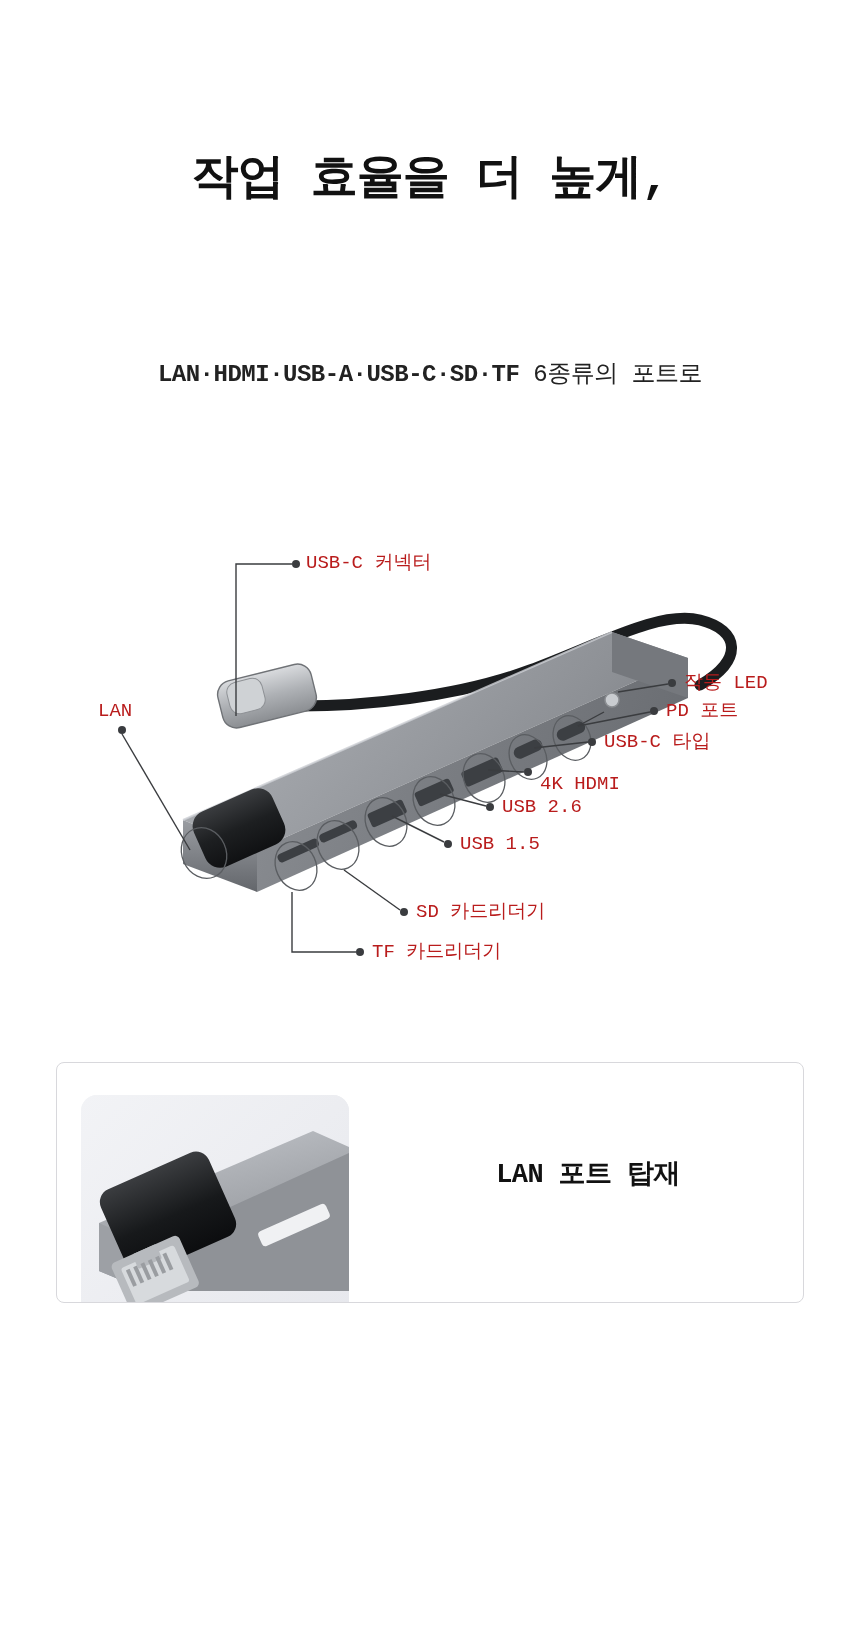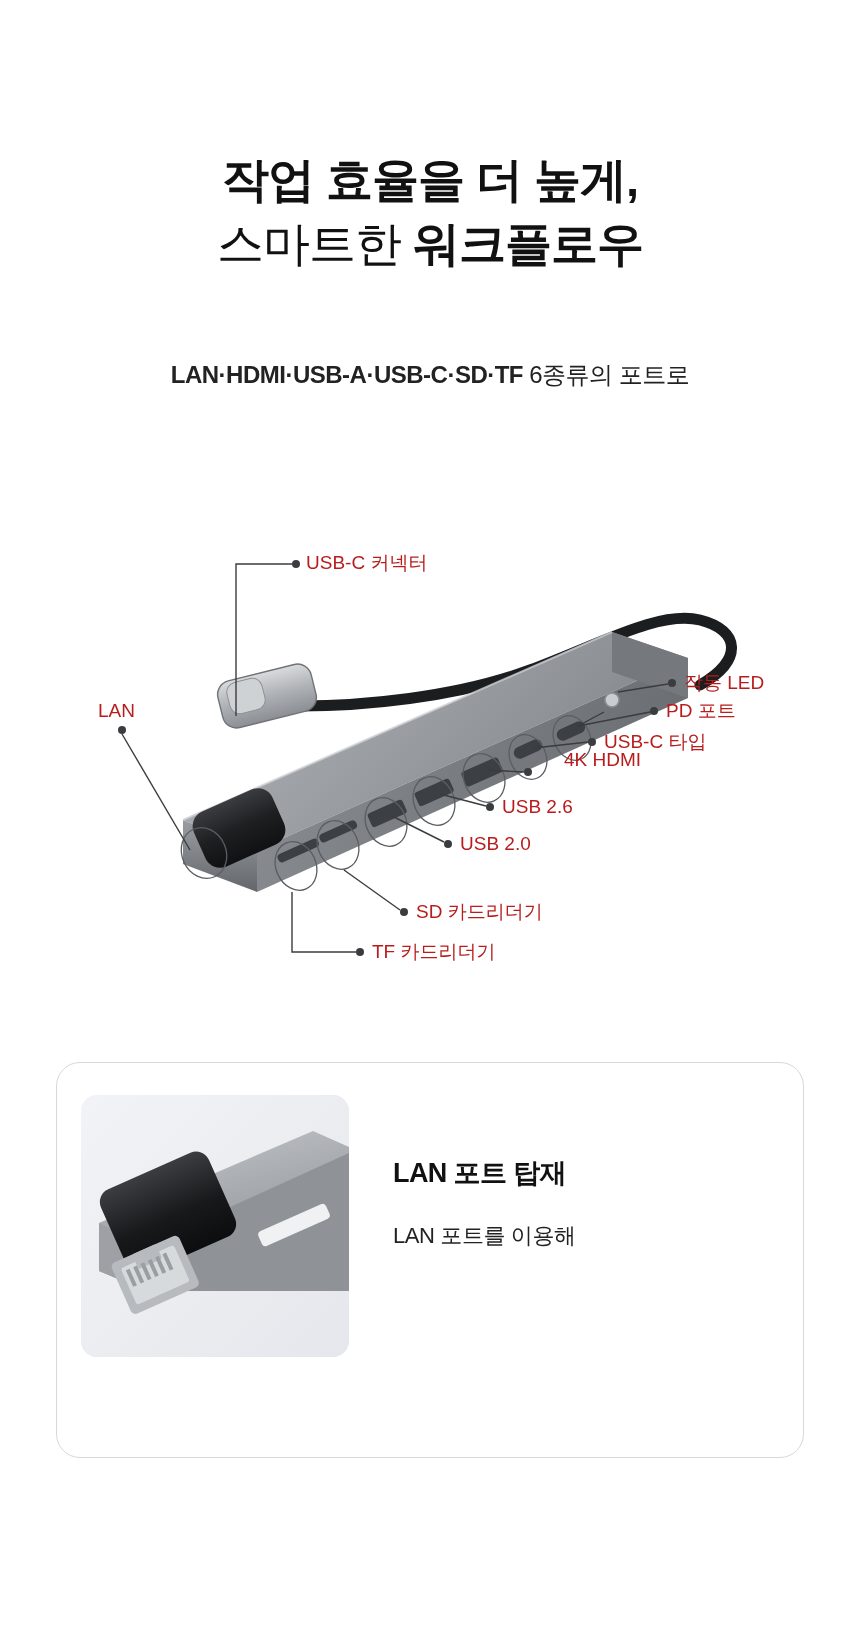--- a/index.html
+++ b/index.html
@@ -9,20 +9,21 @@
     background: #ffffff;
     font-family: "Liberation Sans", sans-serif;
     color: #1b1b1b;
     overflow: hidden;
   }
   .page {
     position: relative;
     width: 860px;
     height: 1641px;
     background: #ffffff;
+    font-family: Liberation Mono, monospace;
   }
 
   
   .headline {
     position: absolute;
     top: 148px;
     left: 0;
     width: 860px;
     text-align: center;
   }
@@ -69,25 +70,26 @@
     color: #b91c1c;
     white-space: nowrap;
   }
 
   
   .card {
     position: absolute;
     left: 56px;
     top: 1062px;
     width: 748px;
-    height: 396px;
+    height: 241px;
     border: 1px solid #d8d8dc;
-    border-radius: 24px;
+    border-radius: 8px;
     background: #ffffff;
     overflow: hidden;
+    text-align: center;
   }
   .card-photo {
     position: absolute;
     left: 24px;
     top: 32px;
     width: 268px;
     height: 262px;
     border-radius: 16px;
     overflow: hidden;
     background: linear-gradient(150deg, #f3f4f7 0%, #e9eaef 45%, #f6f7fa 100%);
@@ -113,23 +115,20 @@
   }
 </style>
 </head>
 <body>
 
 <div class="page">
 
   <div class="headline">
     <div class="line">
       <span>작업 효율을 </span><span>더 높게,</span>
-    </div>
-    <div class="line">
-      <span class="light">스마트한 </span><span>워크플로우</span>
     </div>
   </div>
 
   <div class="subhead">
     <div class="sline">
       <b>LAN·HDMI·USB-A·USB-C·SD·TF </b><span>6종류의 포트로</span>
     </div>
   </div>
 
   <div class="diagram">
@@ -243,23 +242,23 @@
         <path d="M292 372 L292 432 L356 432"></path>
         <circle cx="360" cy="432" r="4" fill="#3a3c3f" stroke="none"></circle>
       </g>
     </svg>
 
     <div class="callout-label" style="left:306px; top:32px;">USB-C 커넥터</div>
     <div class="callout-label" style="left:98px;  top:180px;">LAN</div>
     <div class="callout-label" style="left:684px; top:152px;text-align:center;">작동 LED</div>
     <div class="callout-label" style="left:666px; top:180px;">PD 포트</div>
     <div class="callout-label" style="left:604px; top:211px;">USB-C 타입</div>
-    <div class="callout-label" style="left:540px; top:229px;margin-left:24px;">4K HDMI</div>
+    <div class="callout-label" style="left:540px; top:253px;">4K HDMI</div>
     <div class="callout-label" style="left:502px; top:276px;">USB 2.6</div>
-    <div class="callout-label" style="left:460px; top:313px;">USB 2.0</div>
+    <div class="callout-label" style="left:460px; top:313px;">USB 1.5</div>
     <div class="callout-label" style="left:416px; top:381px;">SD 카드리더기</div>
     <div class="callout-label" style="left:372px; top:421px;">TF 카드리더기</div>
   </div>
 
   <div class="card">
     <div class="card-photo">
       <svg width="268" height="262" viewBox="0 0 268 262">
         <defs>
           <linearGradient id="cbg" x1="0" y1="0" x2="1" y2="1">
             <stop offset="0" stop-color="#f2f3f6"></stop>
@@ -296,17 +295,16 @@
             <rect x="80" y="162" width="4" height="18"></rect>
             <rect x="88" y="162" width="4" height="18"></rect>
           </g>
         </g>
 
         <rect x="176" y="122" width="74" height="16" rx="4" transform="rotate(-24 213 130)" fill="#f0f1f3"></rect>
       </svg>
     </div>
     <div class="card-text">
       <div class="card-title">LAN 포트 탑재</div>
-      <div class="card-desc">LAN 포트를 이용해</div>
     </div>
   </div>
 
 </div>
 
 </body></html>

